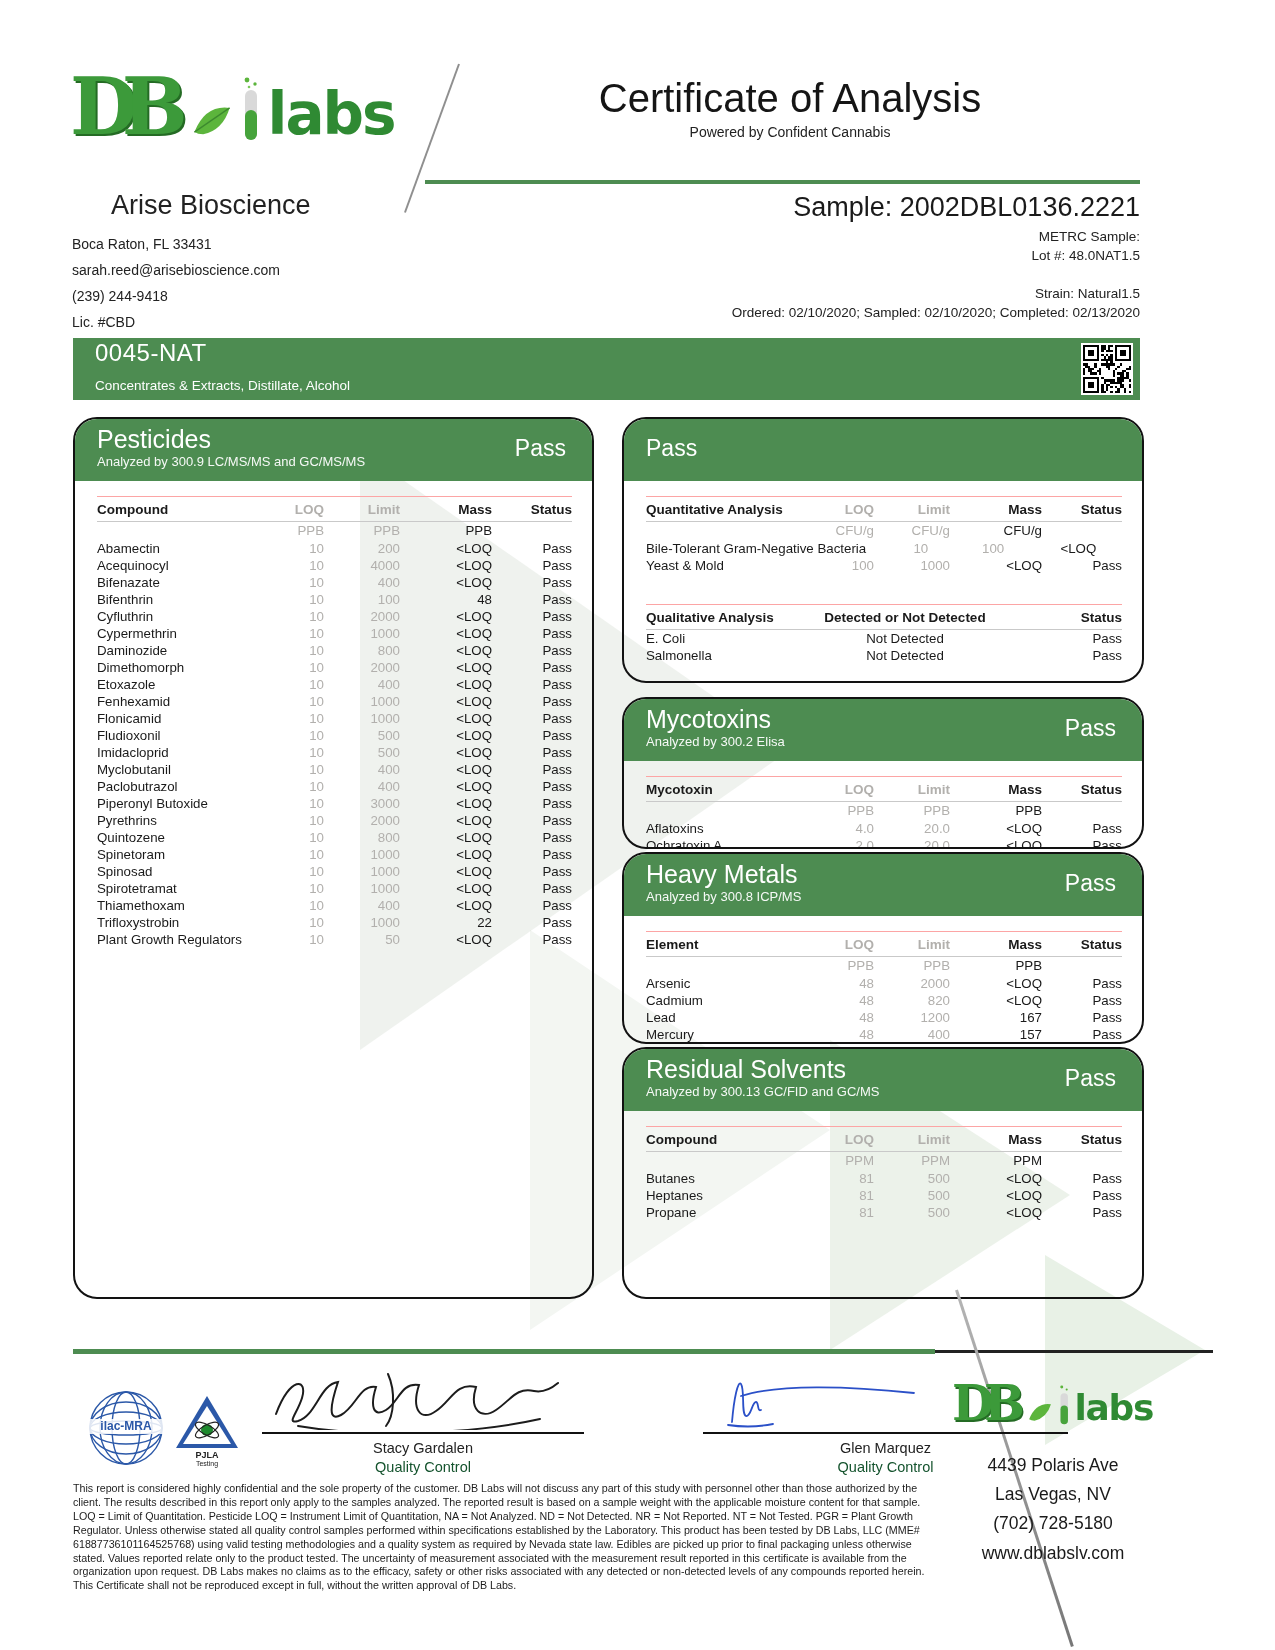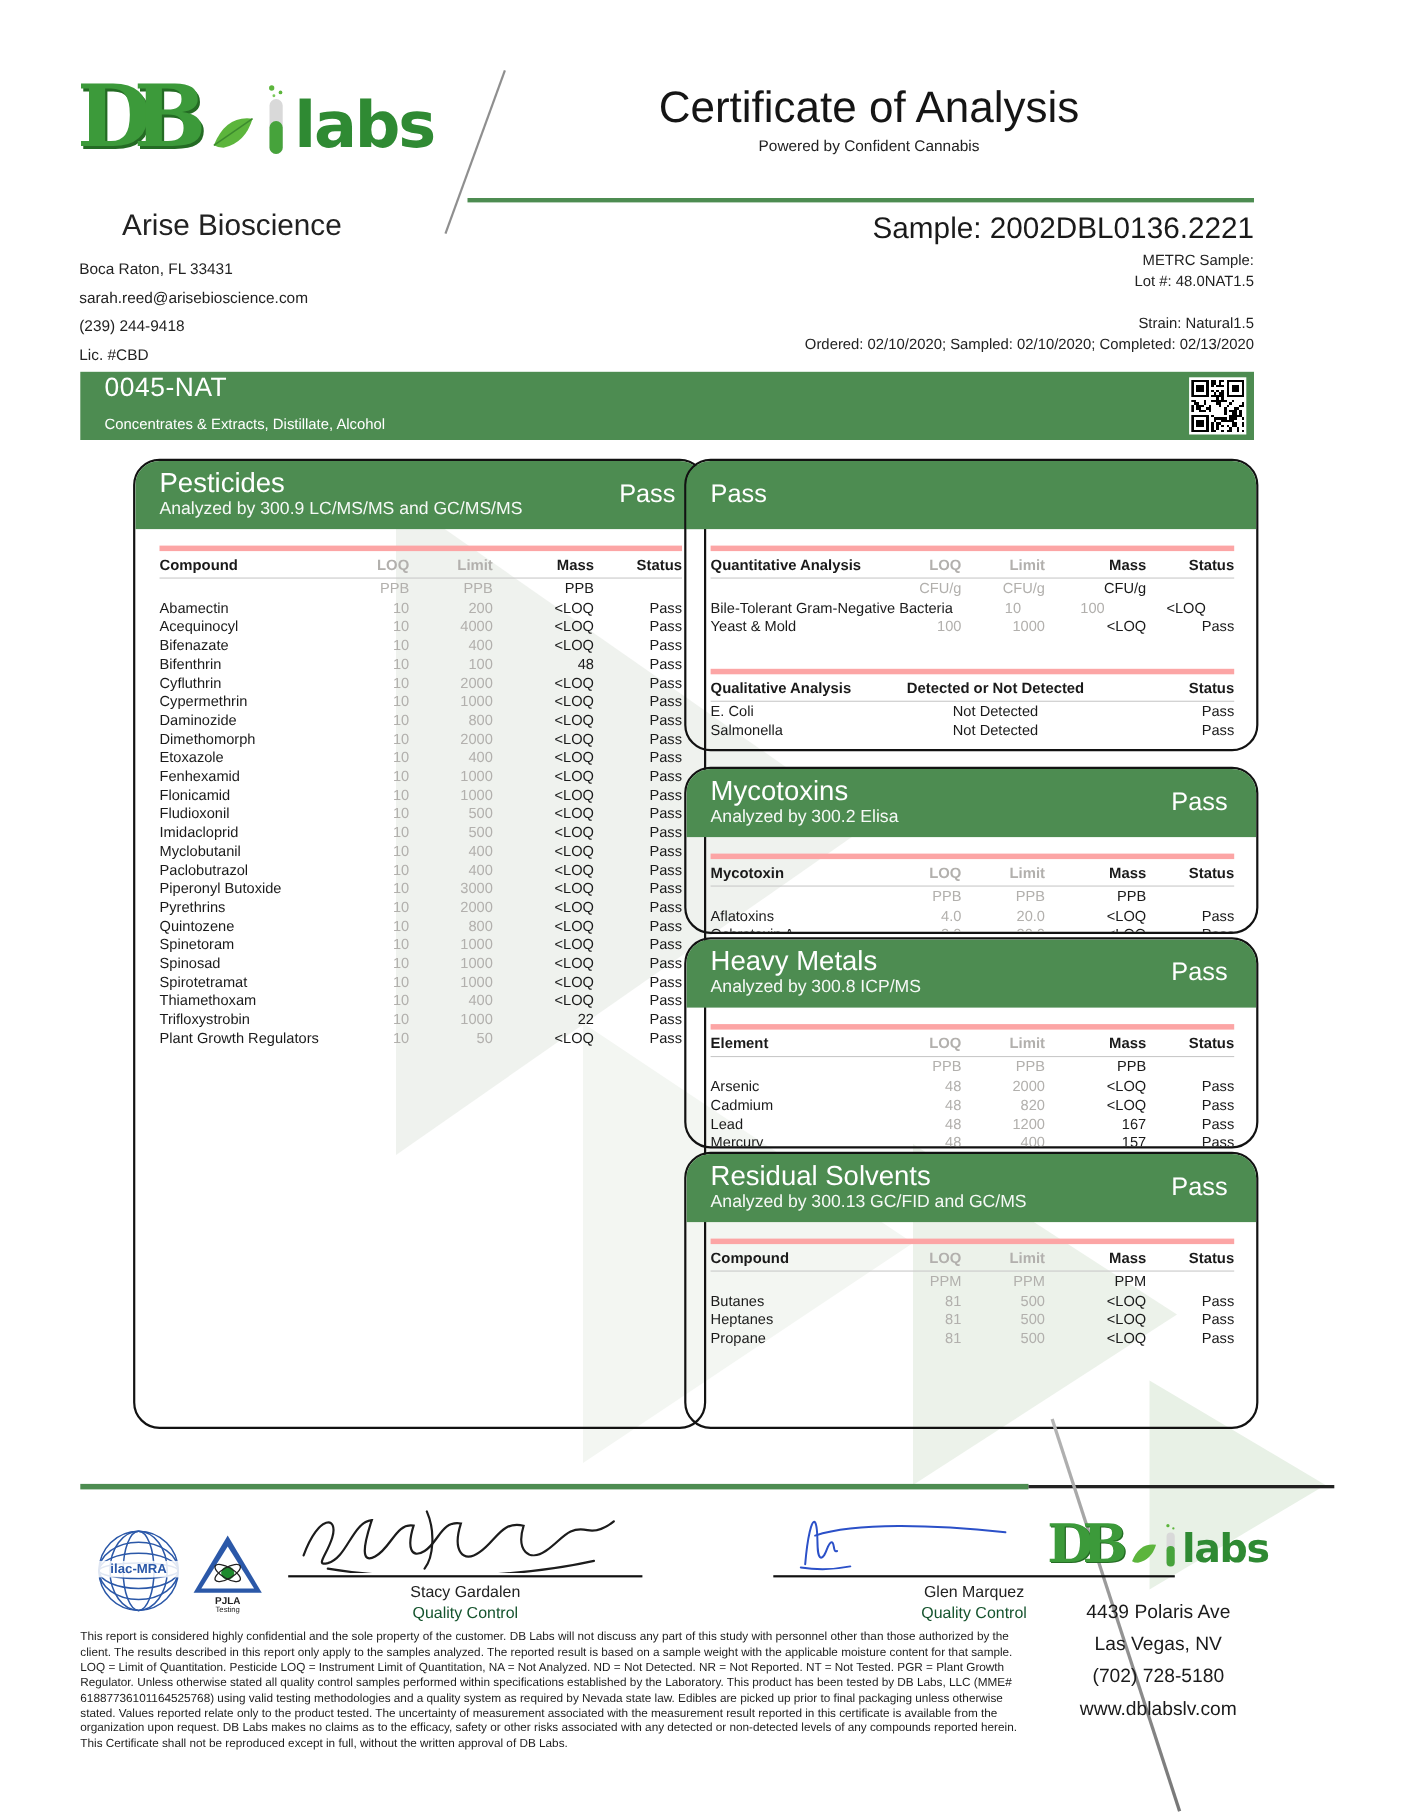--- a/index.html
+++ b/index.html
@@ -34,36 +34,36 @@
 
   
   .banner{position:absolute;left:73px;top:338px;width:1067px;height:62px;background:#4d8c51;color:#fff;}
   .banner-code{position:absolute;left:22px;top:1px;font-size:24px;letter-spacing:0.5px;}
   .banner-cat{position:absolute;left:22px;bottom:7px;font-size:13.5px;}
   .qr{position:absolute;right:7px;top:5px;width:52px;height:52px;background:#fff;padding:2px;box-sizing:border-box;}
   .qr svg{display:block;width:100%;height:100%;}
 
   
   .card{position:absolute;border:2px solid #121212;border-radius:24px;overflow:hidden;background:transparent;}
-  #card-pesticides{left:73px;top:417px;width:517px;height:878px;margin-left:48px;}
+  #card-pesticides{left:73px;top:417px;width:517px;height:878px;}
   #card-microbials{left:622px;top:417px;width:518px;height:262px;}
   #card-mycotoxins{left:622px;top:697px;width:518px;height:148px;}
   #card-heavymetals{left:622px;top:852px;width:518px;height:188px;}
   #card-solvents{left:622px;top:1047px;width:518px;height:248px;}
 
   .card-head{background:#4d8c51;color:#fff;display:flex;justify-content:space-between;align-items:flex-start;padding:6px 26px 8px 22px;min-height:48px;}
   .card-title{font-size:25px;line-height:29px;}
-  .card-method{font-size:16px;opacity:.95;}
+  .card-method{font-size:13px;opacity:.95;}
   .card-pass{font-size:23px;margin-top:10px;}
 
   .tbl{margin:15px 20px 0 22px;}
   .tbl2{margin-top:30px;}
   .tr{display:grid;grid-template-columns:1fr 62px 76px 92px 80px;align-items:baseline;}
   .t3 .tr{grid-template-columns:1fr 250px 92px;}
-  .tr.head{border-top:5px solid #fca5a5;border-bottom:1px solid #c9c9c9;padding:4px 0 3px;font-weight:bold;font-size:13.5px;}
+  .tr.head{border-top:1px solid #fca5a5;border-bottom:1px solid #c9c9c9;padding:4px 0 3px;font-weight:bold;font-size:13.5px;}
   .tr span{font-size:13.3px;line-height:17px;white-space:nowrap;}
   .tr.head span{font-size:13.5px;}
   .c-num{text-align:right;}
   .c-ctr{text-align:center;}
   .c-gray{color:#b2b0ad;}
   .units span{line-height:18px;}
 
   
   .footer-rule-green{position:absolute;left:73px;top:1349px;width:862px;height:5px;background:#4d8c51;}
   .footer-rule-black{position:absolute;left:935px;top:1350px;width:278px;height:3px;background:#222;}

